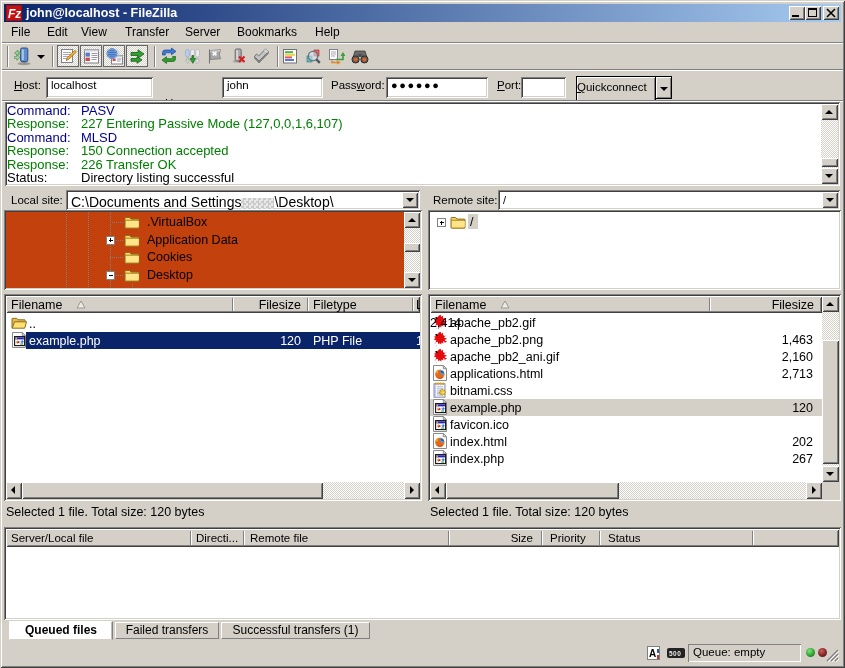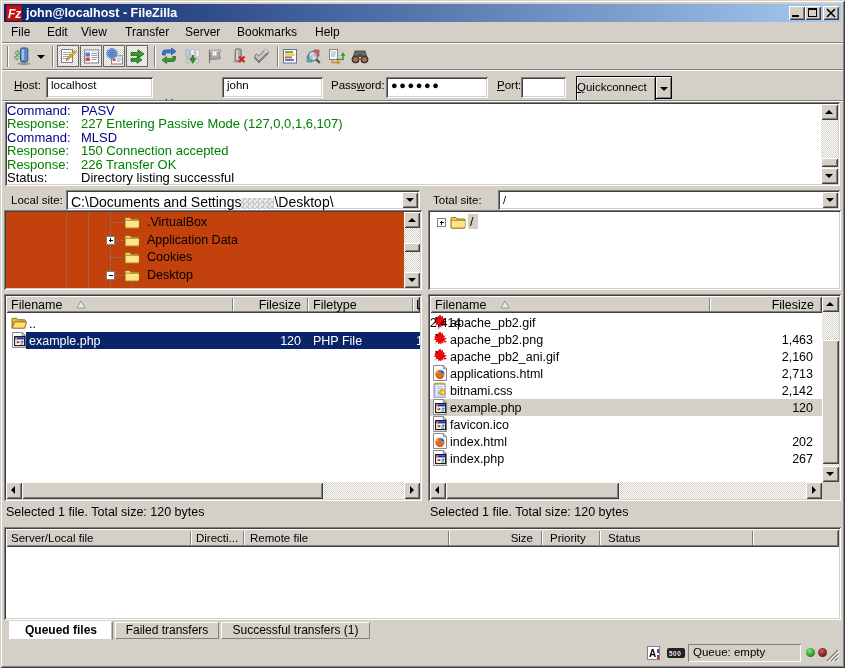--- a/index.html
+++ b/index.html
@@ -366,21 +366,21 @@
           </div>
       <div class="a btn" style="left:16px;top:0;width:301px;height:17px"></div>
       <div class="a btn" style="left:398px;top:0;width:16px;height:17px">
             <div class="a tri-r" style="left:6px;top:4px"></div>
           </div>
     </div>
   </div>
   <span class="a" style="left:2px;top:315px">Selected 1 file. Total size: 120 bytes</span>
 </div>
 <div class="a" id="rightpane" style="left:428px;top:190px;width:413px;height:331px">
-  <span class="a lbl" style="left:5px;top:0">Total site:</span>
+  <span class="a lbl" style="left:5px;top:0">Remote site:</span>
   <div class="a sunk" style="left:70px;top:0;width:342px;height:20px"></div>
   <div class="a" style="left:75px;top:4px;font-size:11px">/</div>
   <div class="a btn" style="left:394px;top:2px;width:16px;height:16px">
         <div class="a tri-d" style="left:4px;top:6px"></div>
       </div>
 
   <div class="a sunk" style="left:0;top:20px;width:413px;height:80px"></div>
   <div class="a" style="left:2px;top:22px;width:409px;height:76px;background:#fff;overflow:hidden">
     <div class="a" style="left:7px;top:6px;width:9px;height:9px;background:#fff;border:1px solid #808080">
           <div class="a" style="left:1.5px;top:3px;width:4px;height:1px;background:#000"></div>
@@ -422,21 +422,20 @@
     <span class="a" style="left:0;top:54px;width:383px;text-align:right">2,160</span>
     <svg class="a" style="left:2px;top:69px" width="16" height="16">
           <use href="#htmlfile"></use>
         </svg>
     <span class="a" style="left:20px;top:71px">applications.html</span>
     <span class="a" style="left:0;top:71px;width:383px;text-align:right">2,713</span>
     <svg class="a" style="left:2px;top:86px" width="16" height="16">
           <use href="#cssfile"></use>
         </svg>
     <span class="a" style="left:20px;top:88px">bitnami.css</span>
-    <span class="a" style="left:0;top:88px;width:383px;text-align:right">2,142</span>
     <svg class="a" style="left:2px;top:103px" width="16" height="16">
           <use href="#phpfile"></use>
         </svg>
     <span class="a" style="left:20px;top:105px">example.php</span>
     <span class="a" style="left:0;top:105px;width:383px;text-align:right">120</span>
     <svg class="a" style="left:2px;top:120px" width="16" height="16">
           <use href="#phpfile"></use>
         </svg>
     <span class="a" style="left:20px;top:122px">favicon.ico</span>
     <svg class="a" style="left:2px;top:137px" width="16" height="16">

